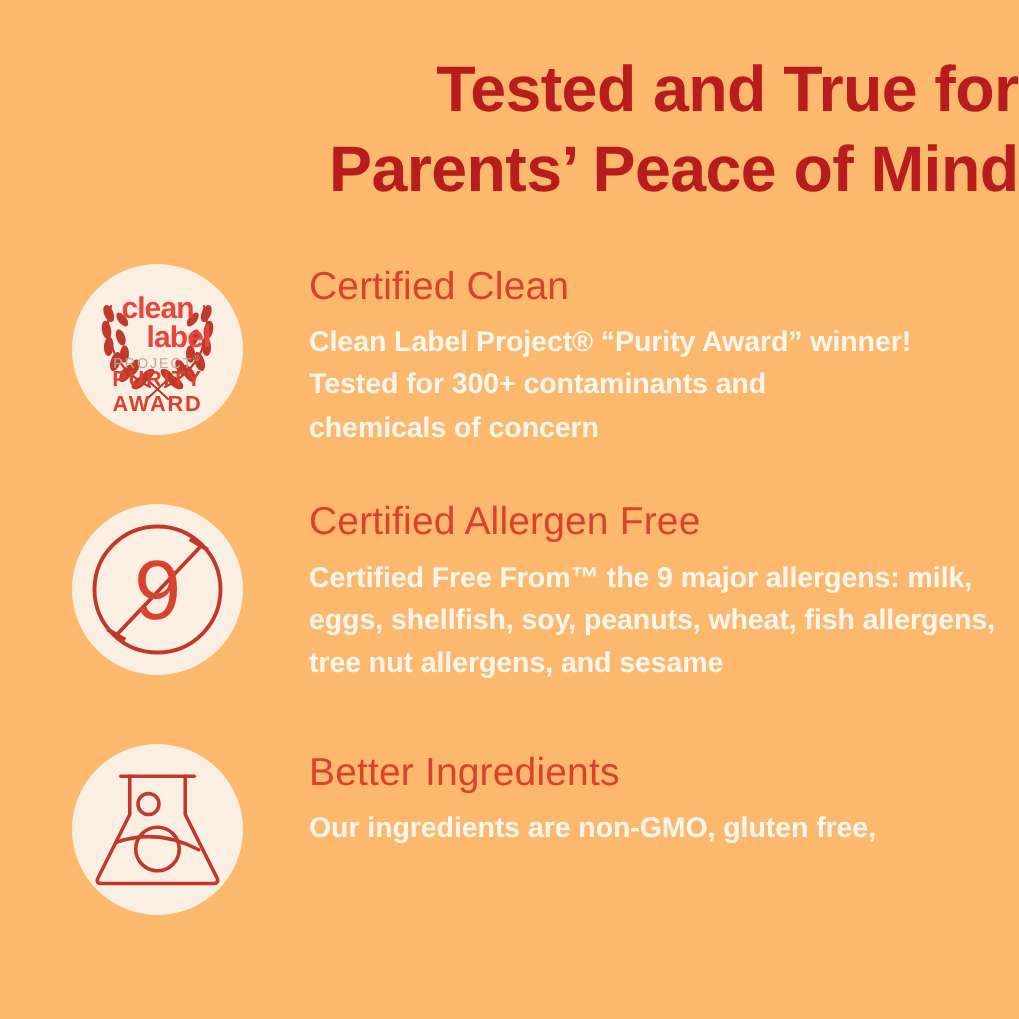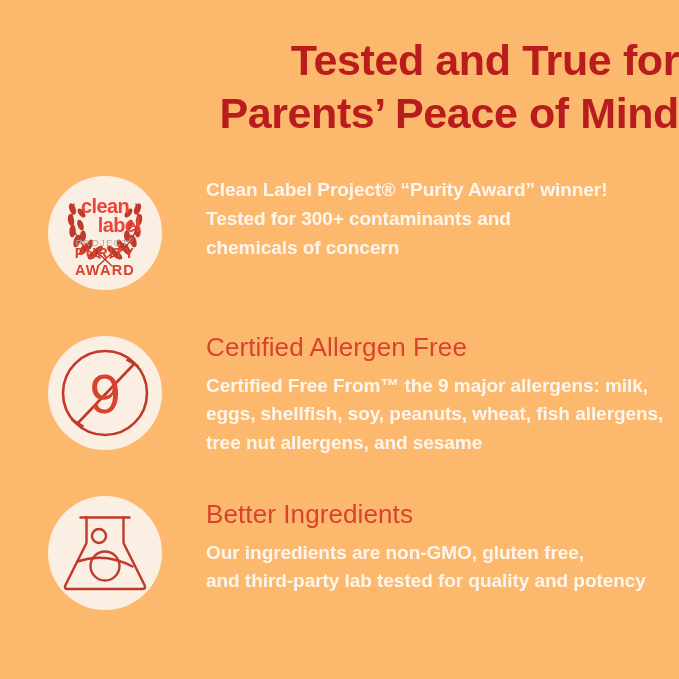--- a/index.html
+++ b/index.html
@@ -165,20 +165,21 @@
             </div>
           </div>
           <div style="position:absolute;left:0;bottom:11px;width:114px;text-align:center;">
             <div style="color:#d9432e;font-size:14.5px;font-weight:bold;letter-spacing:1.2px;line-height:1.18;">PURITY</div>
             <div style="color:#d9432e;font-size:14.5px;font-weight:bold;letter-spacing:1.2px;line-height:1.18;">AWARD</div>
           </div>
         </div>
       </div>
 
       <div class="feature-text">
+        <p class="feature-title">Certified Clean</p>
         <p class="feature-body">
           <span class="ln">Clean Label Project® “Purity Award” winner!</span>
           <span class="ln">Tested for 300+ contaminants and</span>
           <span class="ln">chemicals of concern</span>
         </p>
       </div>
     </div>
 
     <div class="feature" id="feature-allergen">
       <div class="badge-wrap">
@@ -222,19 +223,18 @@
               <circle cx="57" cy="70" r="14.5"></circle>
             </g>
           </svg>
         </div>
       </div>
 
       <div class="feature-text">
         <p class="feature-title">Better Ingredients</p>
         <p class="feature-body">
           <span class="ln">Our ingredients are non-GMO, gluten free,</span>
-          <span class="ln">and third-party lab tested for quality and potency</span>
         </p>
       </div>
     </div>
 
   </div>
 </div>
 
 </body></html>

